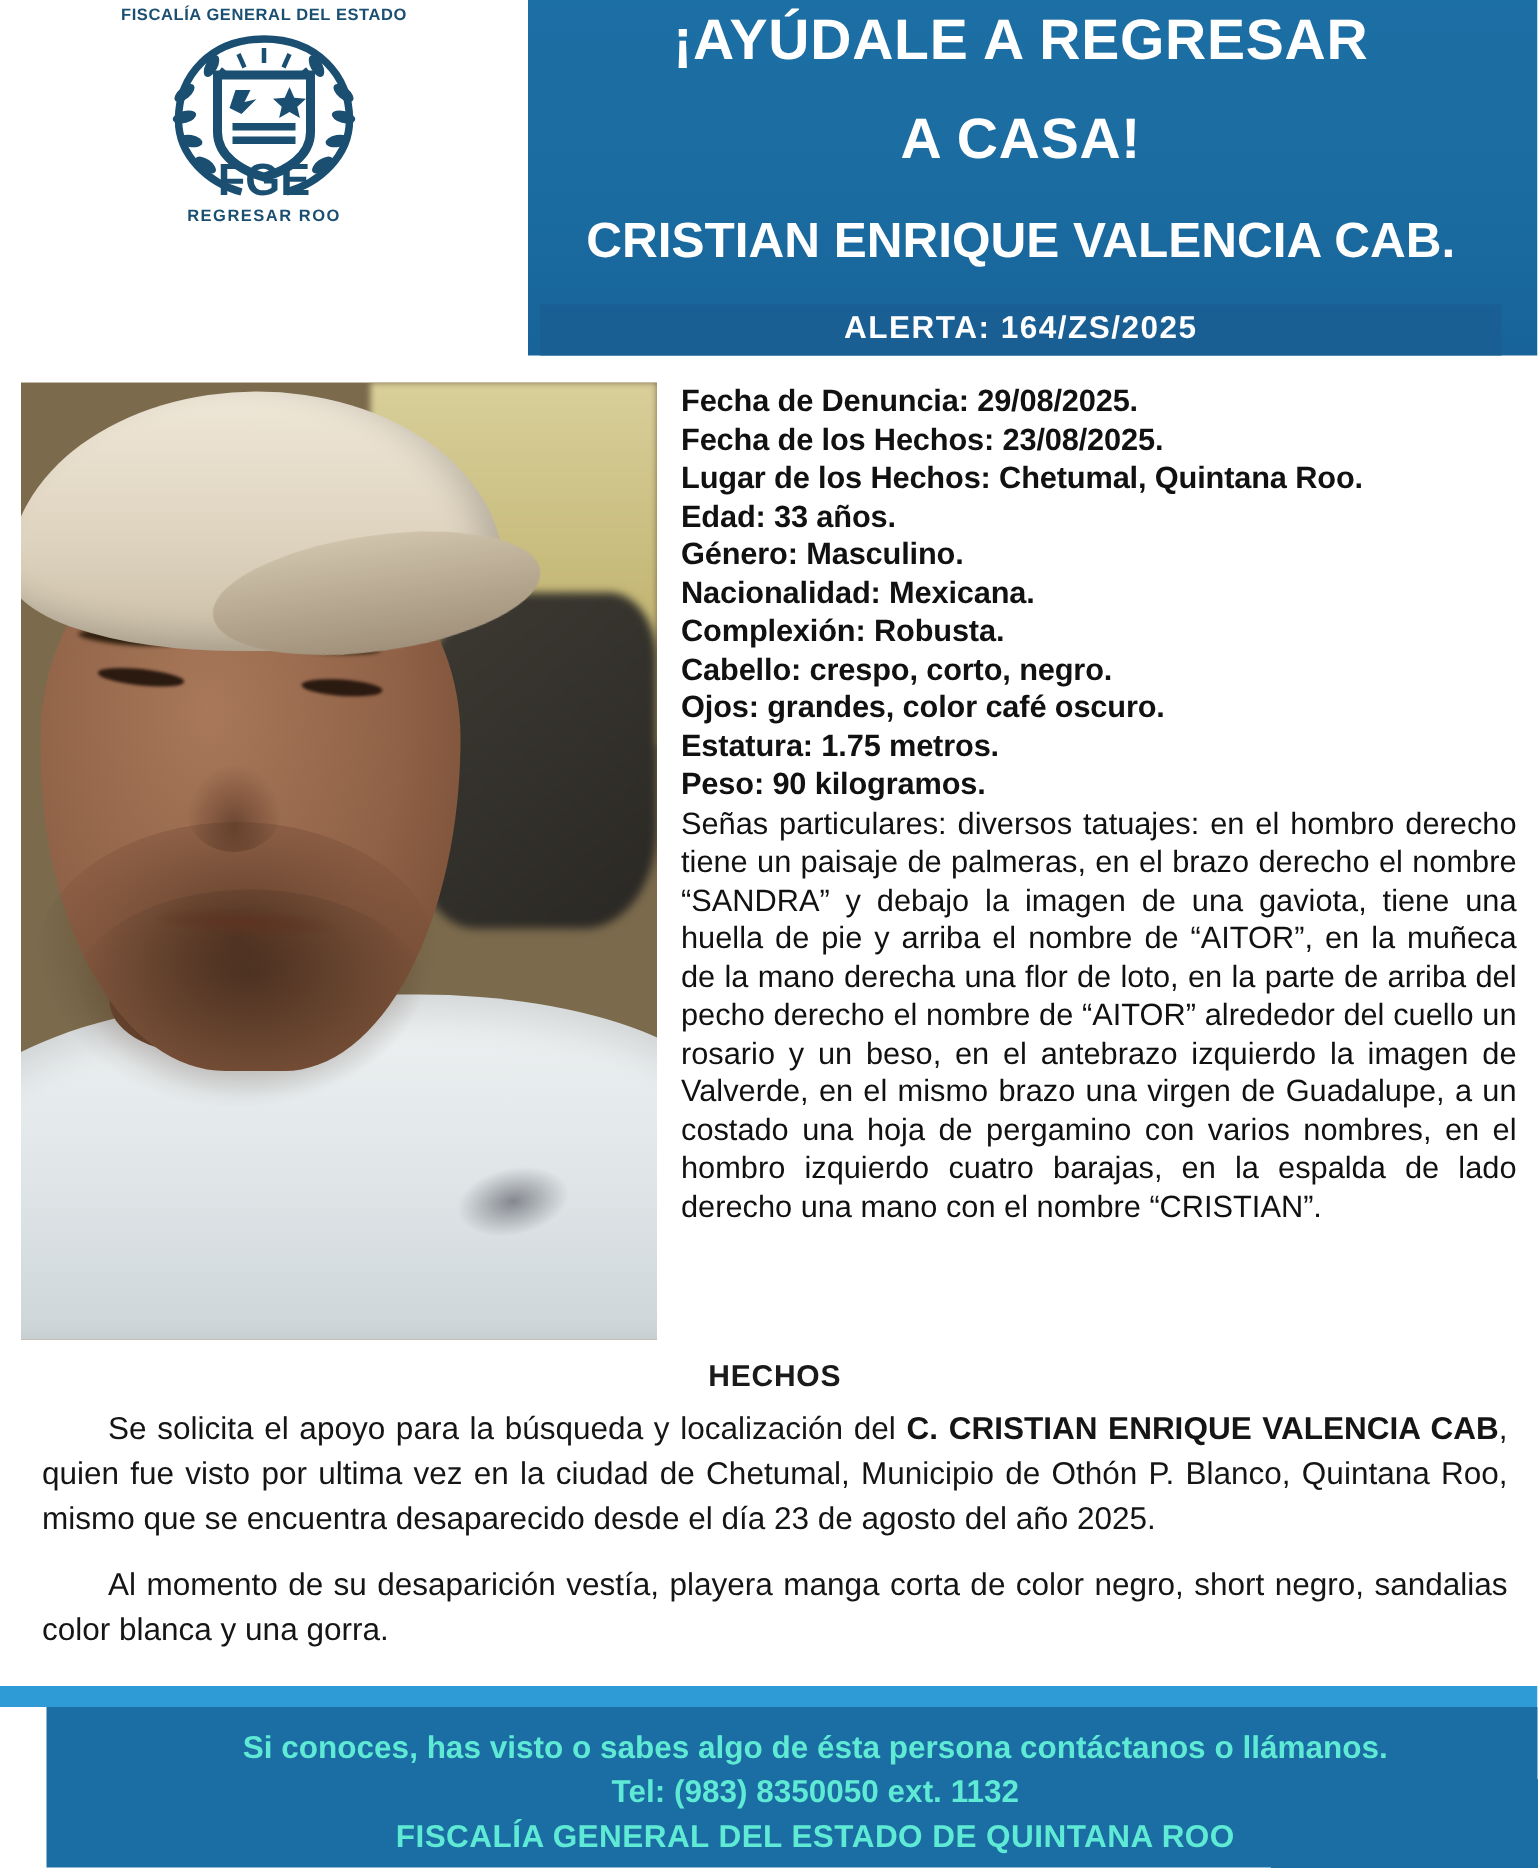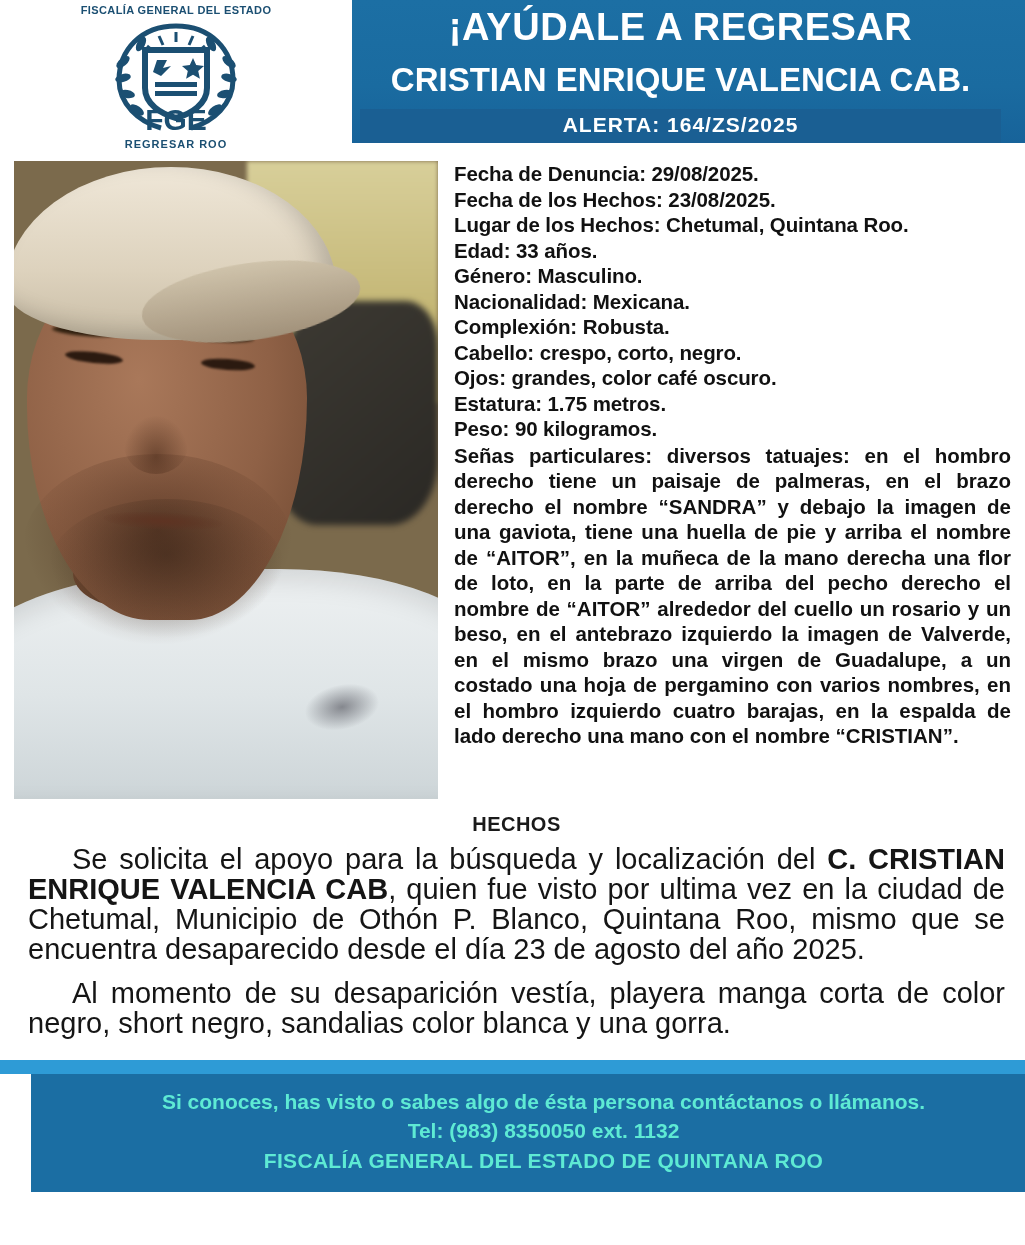--- a/index.html
+++ b/index.html
@@ -13,21 +13,21 @@
     font-family: "Liberation Sans", sans-serif;
     color: #1a1a1a;
     overflow: hidden;
     position: relative;
   }
 
   
   .header {
     display: flex;
     width: 1025px;
-    height: 143px;
+    height: 237px;
     background: #ffffff;
   }
   .logo-box {
     width: 352px;
     height: 192px;
     background: #ffffff;
     display: flex;
     flex-direction: column;
     align-items: center;
     justify-content: flex-start;
@@ -210,41 +210,41 @@
   }
   .detail-line {
     font-size: 20.5px;
     font-weight: bold;
     line-height: 25.5px;
     color: #111111;
     letter-spacing: -0.1px;
   }
   .senas {
     font-size: 20.5px;
-    font-weight: bold;
+    font-weight: normal;
     line-height: 25.5px;
     color: #111111;
     text-align: justify;
     margin-top: 1px;
   }
 
   
   .hechos-section {
     padding: 14px 20px 8px 28px;
     box-sizing: border-box;
   }
   .hechos-title {
     text-align: center;
     font-size: 20px;
     font-weight: bold;
     letter-spacing: .5px;
     margin-bottom: 8px;
   }
   .hechos-p {
-    font-size: 29px;
+    font-size: 21px;
     line-height: 30px;
     text-align: justify;
     text-indent: 44px;
     margin: 0 0 14px 0;
     color: #151515;
   }
   .hechos-p b { font-weight: bold; }
 
   
   .footer-strip {
@@ -314,20 +314,21 @@
       </svg>
     </div>
 
     <div class="logo-bottom-text">
       <span>REGRESAR ROO</span>
     </div>
   </div>
 
   <div class="title-box">
     <div class="title-main">¡AYÚDALE A REGRESAR</div>
+    <div class="title-main">A CASA!</div>
     <div class="title-name">CRISTIAN ENRIQUE VALENCIA CAB.</div>
     <div class="alerta-bar">ALERTA: 164/ZS/2025</div>
   </div>
 </div>
 
 <div class="body-row">
 
   <div class="photo-col">
     <div class="photo">
       <div class="ph-bg"></div>

